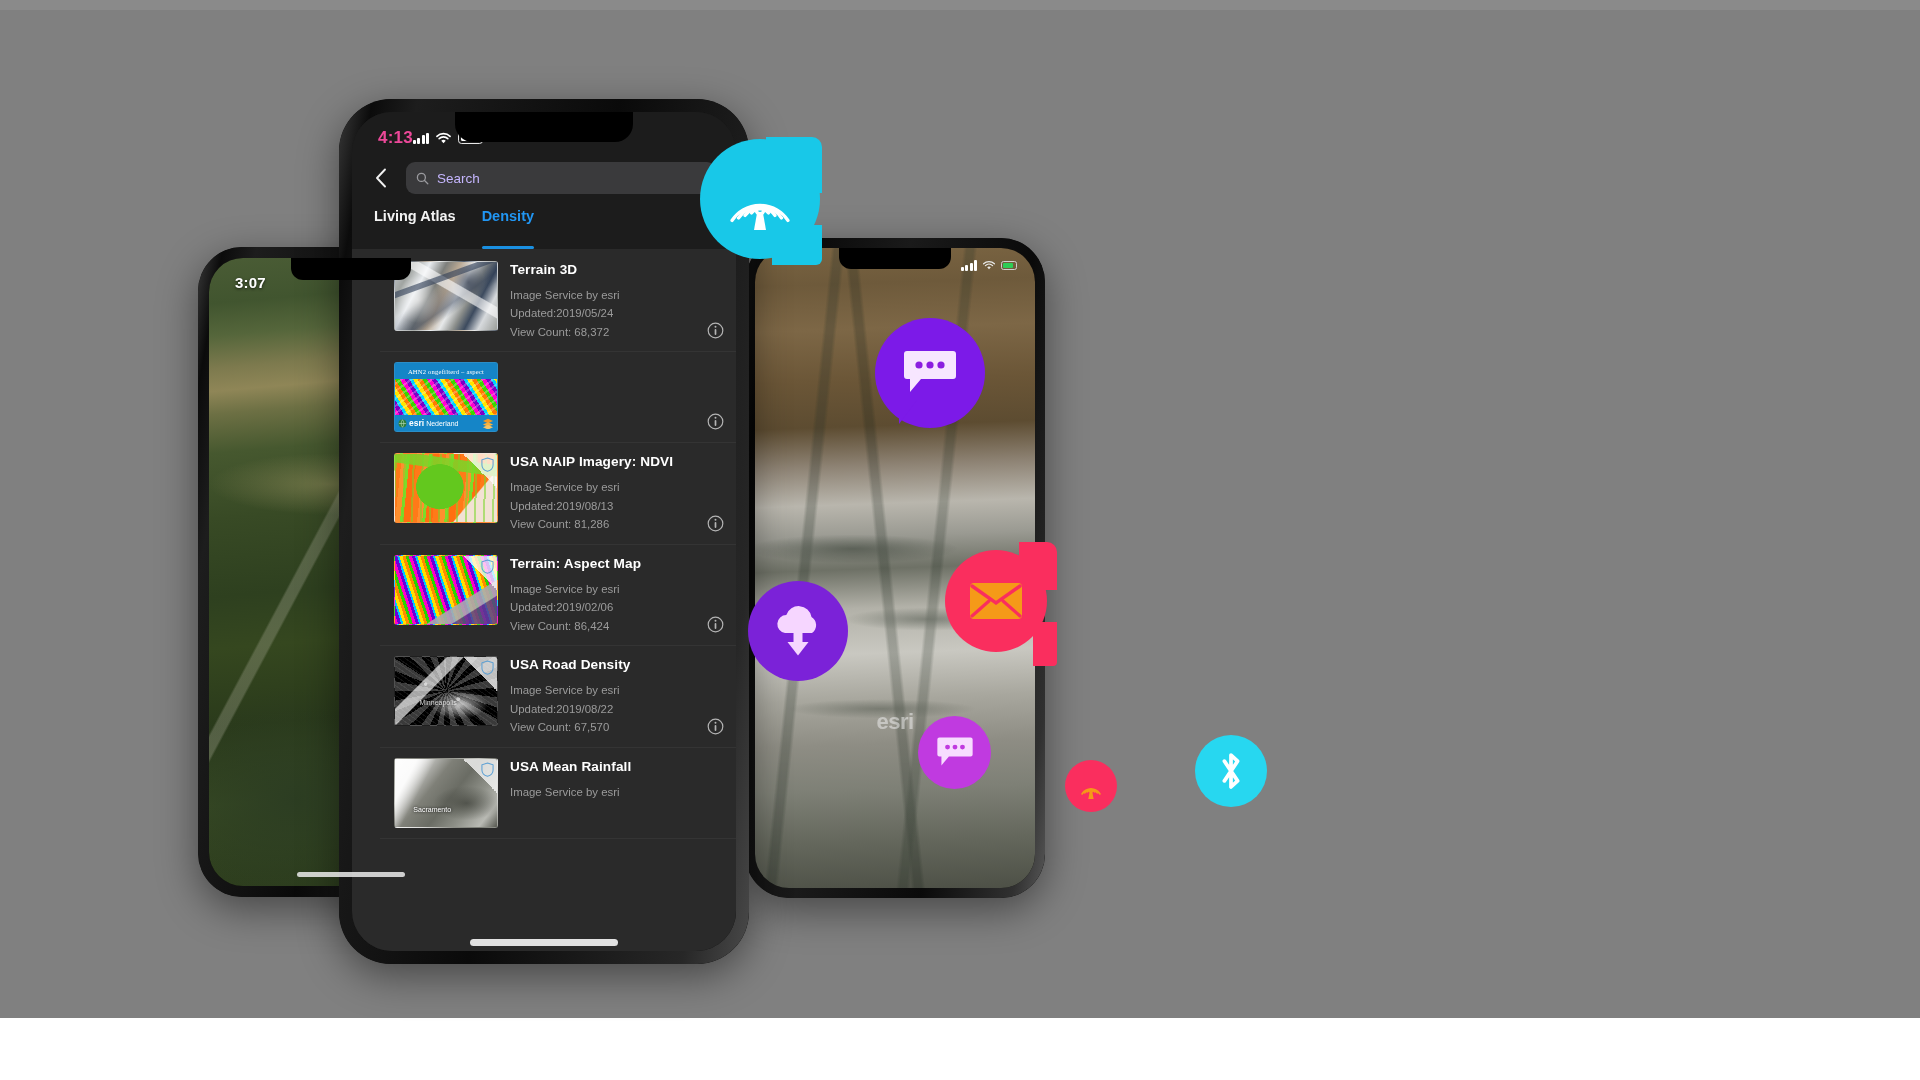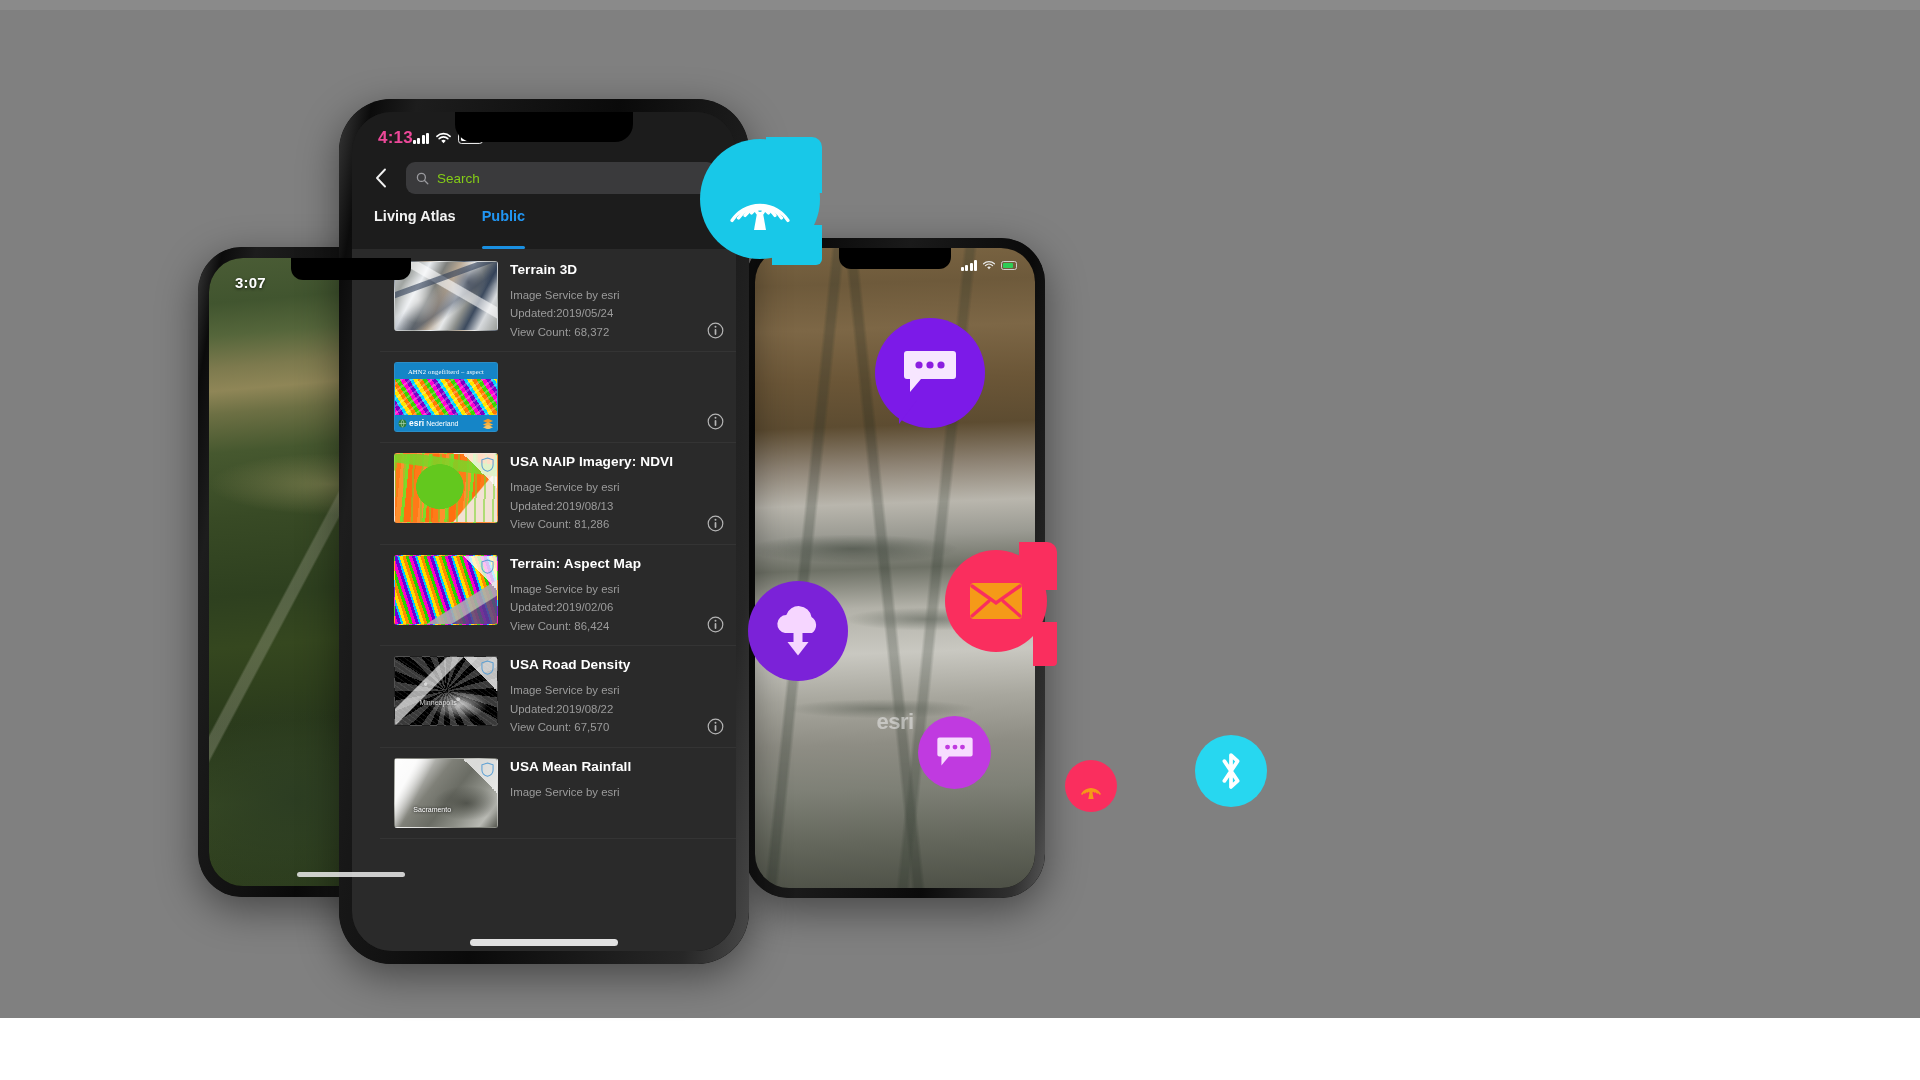--- a/index.html
+++ b/index.html
@@ -139,21 +139,21 @@
 
   .searchrow{ display:flex; align-items:center; gap:12px; padding: 4px 20px 12px 16px; }
   .back-btn{
     width:26px; height:30px; display:flex; align-items:center; justify-content:center;
     cursor:pointer; flex:0 0 auto;
   }
   .searchbox{
     flex:1; height:32px; background:#3a3a3c; border-radius:9px;
     display:flex; align-items:center; gap:8px; padding:0 10px;
   }
-  .search-ph{ color:#84cc16; font-size:13.5px; }
+  .search-ph{ color:#c4b5fd; font-size:13.5px; }
 
   .tabs{ display:flex; gap:26px; padding: 2px 22px 0 22px; }
   .tab{ position:relative; padding-bottom:25px; font-size:14.5px; cursor:pointer; }
   .tab.inactive{ color:#f2f2f2; font-weight:600; }
   .tab.active{ color:#2196f3; font-weight:600; }
   .tab.active::after{
     content:""; position:absolute; left:0; right:0; bottom:0; height:2.6px;
     background:#1a8fe0; border-radius:2px;
   }
 
@@ -413,21 +413,21 @@
             </svg>
             <span class="search-ph">Search</span>
           </div>
         </div>
 
         <div class="tabs">
           <div class="tab inactive">
             <span>Living Atlas</span>
           </div>
           <div class="tab active">
-            <span>Public</span>
+            <span>Density</span>
           </div>
         </div>
 
         <div class="listwrap">
           <div class="list">
 
             <div class="row">
               <div class="thumb t-terrain"></div>
               <div class="meta">
                 <div class="r-title">Terrain 3D</div>

